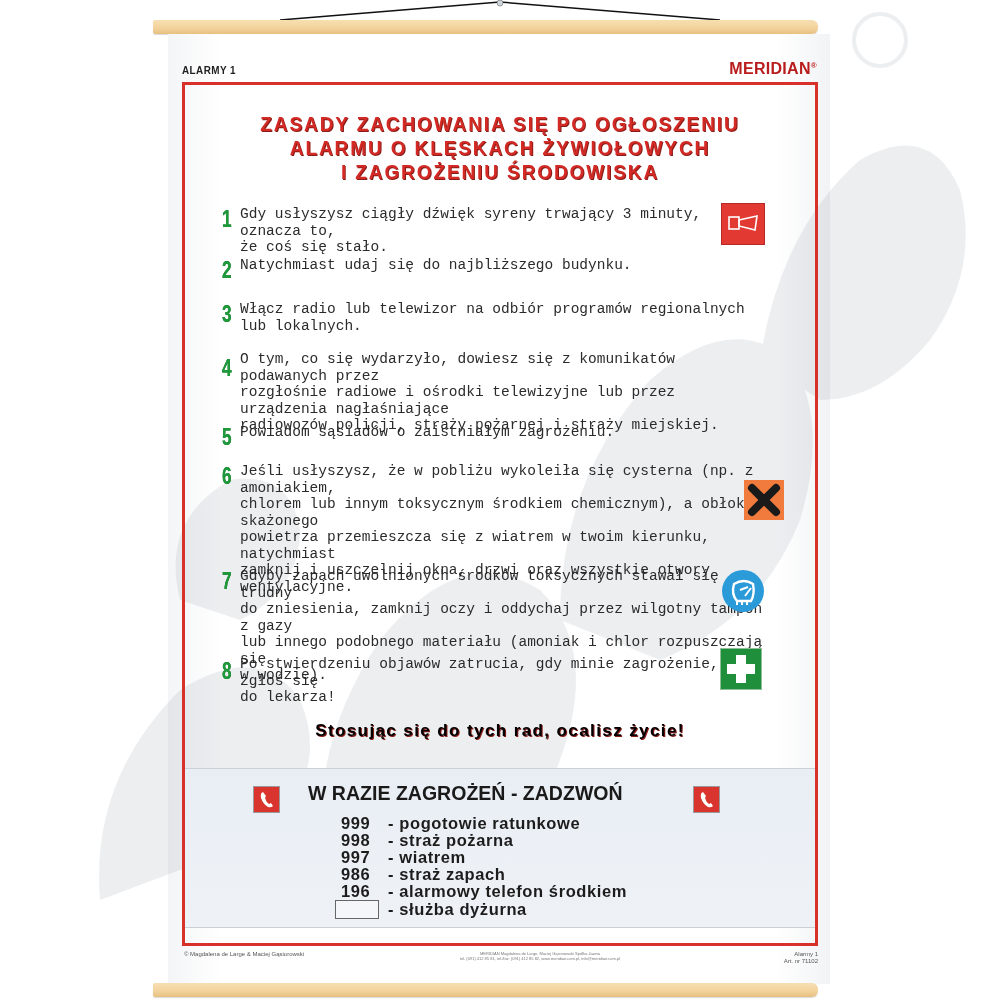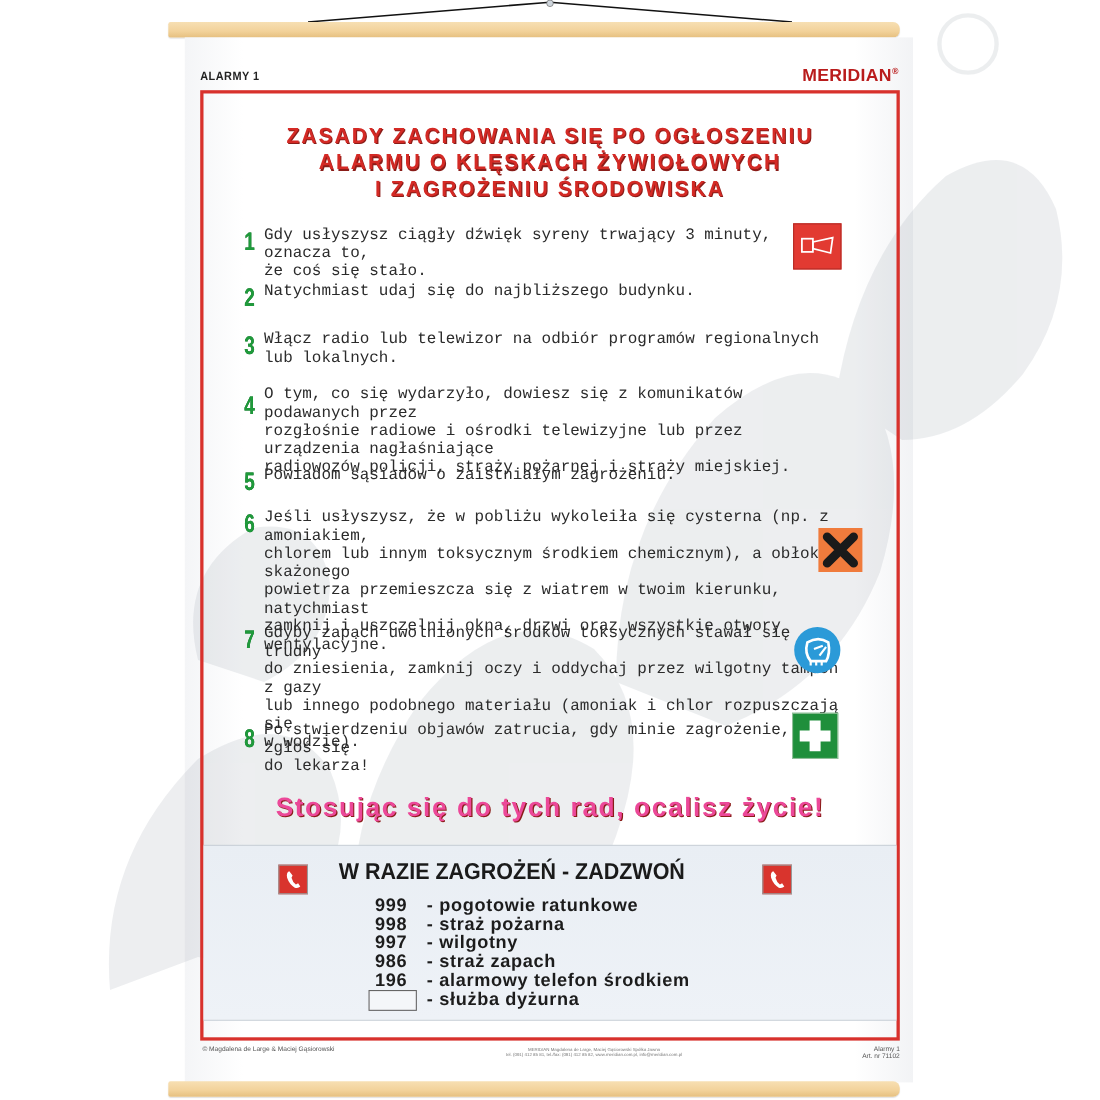--- a/index.html
+++ b/index.html
@@ -40,21 +40,21 @@
 
   .icon-box { position: absolute; }
   .siren { left: 721px; top: 203px; width: 44px; height: 42px; background: #e23a32;
            border: 1px solid #b52a24; }
   .harmful { left: 744px; top: 480px; width: 40px; height: 40px; background: #f07b3c; }
   .mask { left: 722px; top: 570px; width: 42px; height: 42px; border-radius: 50%; background: #2b9ad8; }
   .firstaid { left: 720px; top: 648px; width: 42px; height: 42px; background: #1f8f3b;
               border: 1px solid #8fbf98; }
 
   .slogan { position: absolute; left: 200px; top: 721px; width: 600px; text-align: center;
-            color: #ec4899; font-weight: bold; font-size: 24px; letter-spacing: 1.4px;
+            color: #000000; font-weight: bold; font-size: 17px; letter-spacing: 1.4px;
             text-shadow: 1px 1px 0 #8a1c18; }
 
   .emerg { position: absolute; left: 185px; top: 768px; width: 630px; height: 160px;
            background: linear-gradient(#e9eef4, #eef2f7); border-top: 1px solid #c9d0d8;
            border-bottom: 1px solid #c9d0d8; }
   .emerg-title { position: absolute; left: 308px; top: 781px; font-size: 21px; font-weight: bold;
                  color: #1a1a1a; transform: scaleX(0.93); transform-origin: left; white-space: nowrap; }
   .phone { position: absolute; width: 27px; height: 27px; background: #d9342d; border: 1px solid #999; }
   .phone.left { left: 253px; top: 786px; }
   .phone.right { left: 693px; top: 786px; }
@@ -193,21 +193,21 @@
   <div class="nrow">
     <span class="n">999</span>
     <span class="d">- pogotowie ratunkowe</span>
   </div>
   <div class="nrow">
     <span class="n">998</span>
     <span class="d">- straż pożarna</span>
   </div>
   <div class="nrow">
     <span class="n">997</span>
-    <span class="d">- wilgotny</span>
+    <span class="d">- wiatrem</span>
   </div>
   <div class="nrow">
     <span class="n">986</span>
     <span class="d">- straż zapach</span>
   </div>
   <div class="nrow">
     <span class="n">196</span>
     <span class="d">- alarmowy telefon środkiem</span>
   </div>
   <div class="nrow" style="height:20px">

